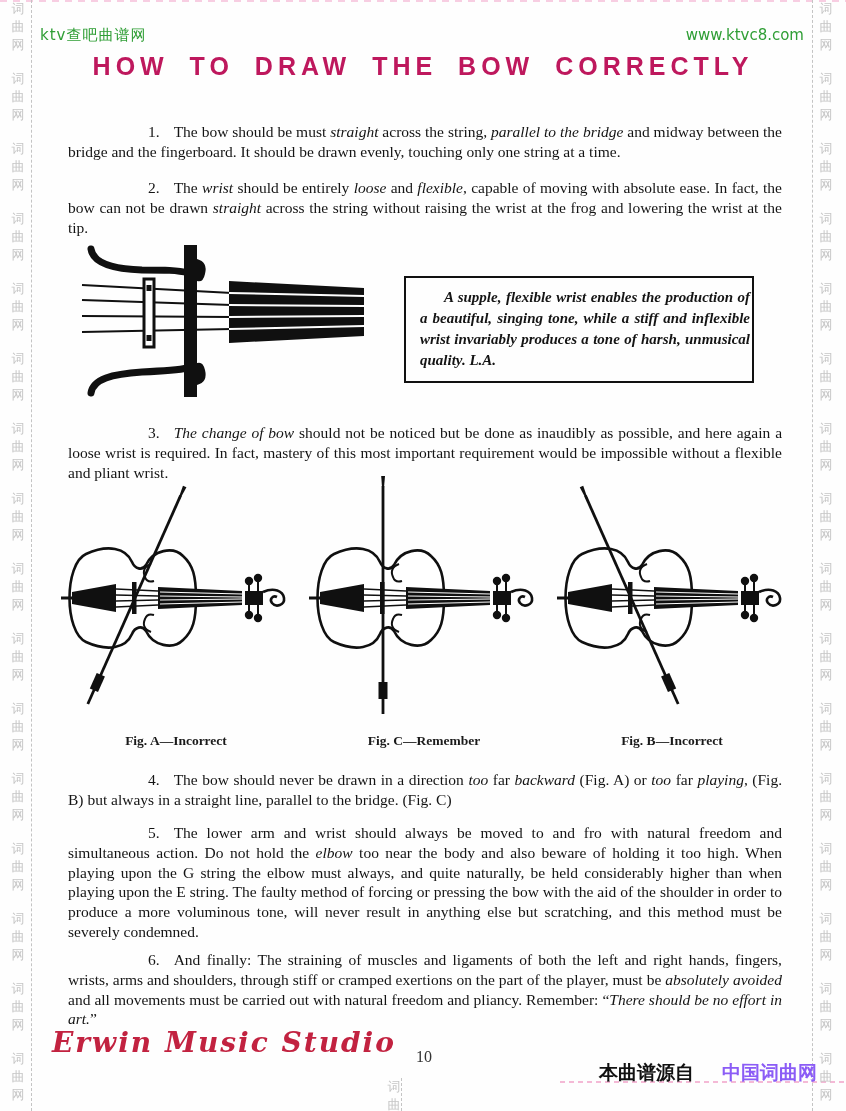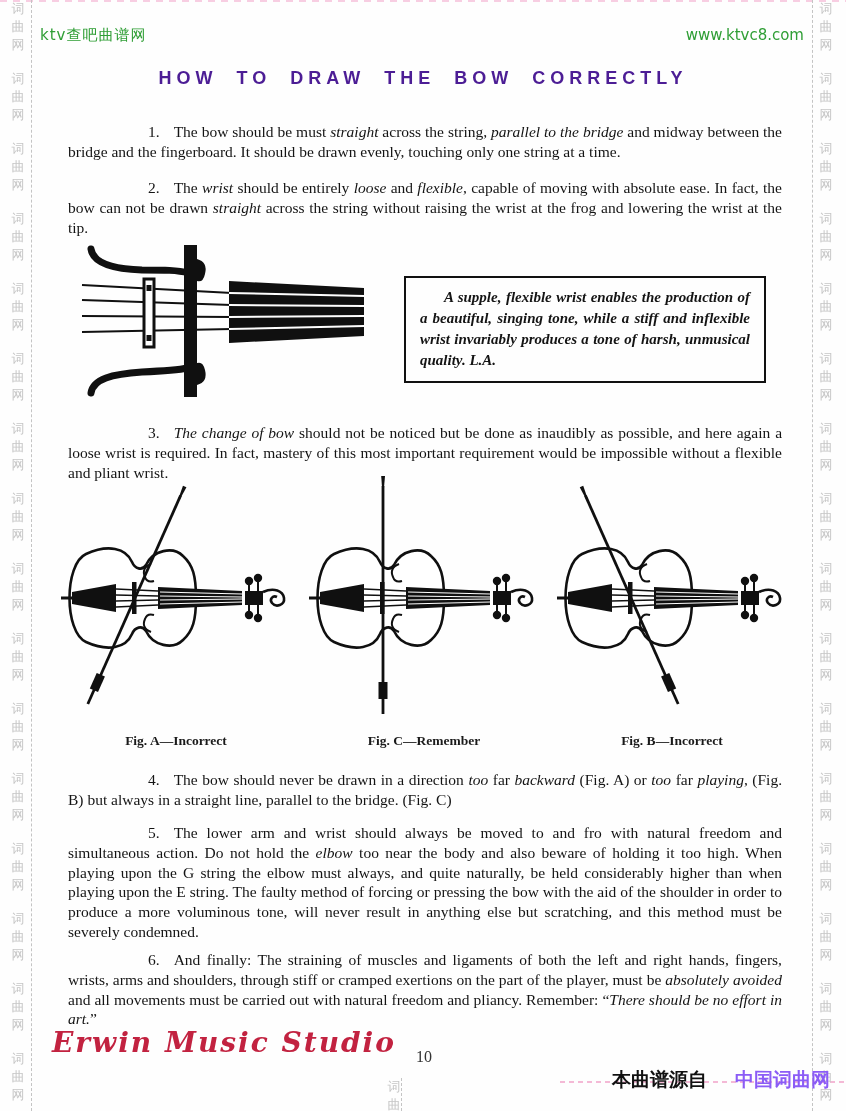--- a/index.html
+++ b/index.html
@@ -21,53 +21,53 @@
   .pink-top{position:absolute;top:0;left:0;width:846px;height:2px;opacity:.7;
     background:repeating-linear-gradient(90deg,#f5b9d6 0 7px,rgba(0,0,0,0) 7px 13px);}
   .pink-bottom{position:absolute;top:1081px;left:560px;width:286px;height:2px;opacity:.8;
     background:repeating-linear-gradient(90deg,#f2a8cc 0 5px,rgba(0,0,0,0) 5px 9px);}
 
   
   .site-left{position:absolute;left:40px;top:26px;font-family:"DejaVu Sans",sans-serif;
              font-size:15px;color:#2f9e35;letter-spacing:1px;}
   .site-right{position:absolute;right:42px;top:26px;font-family:"DejaVu Sans",sans-serif;
               font-size:15px;color:#2f9e35;}
-  .doc-title{position:absolute;left:40px;top:68px;width:766px;text-align:center;
+  .doc-title{position:absolute;left:40px;top:52px;width:766px;text-align:center;
              font-family:"Liberation Sans","DejaVu Sans",sans-serif;font-weight:bold;
-             font-size:18px;letter-spacing:5px;word-spacing:9px;color:#4c1d95;}
+             font-size:25px;letter-spacing:5px;word-spacing:9px;color:#be185d;}
 
   
   .para{position:absolute;left:68px;width:714px;font-size:15.5px;line-height:19.8px;
         text-align:justify;text-indent:80px;color:#141414;}
   .para .pnum{margin-right:14px;}
   .it{font-style:italic;}
   .p1{top:122px;} .p2{top:178px;} .p3{top:423px;}
   .p4{top:770px;} .p5{top:823px;} .p6{top:950px;}
 
   
   .quote-box{position:absolute;left:404px;top:276px;width:330px;border:2px solid #111;
-             padding:9px 14px 10px 14px;font-style:italic;font-weight:600;font-size:15px;
+             padding:9px 2px 10px 14px;font-style:italic;font-weight:600;font-size:15px;
              line-height:21px;text-indent:24px;text-align:justify;color:#141414;}
 
   
   .illus{position:absolute;left:64px;top:243px;}
   .figs-row{position:absolute;left:56px;top:476px;width:736px;display:flex;justify-content:space-between;}
   .fig{width:240px;display:flex;flex-direction:column;align-items:center;justify-content:space-between;}
   .fig svg{width:240px;height:250px;overflow:visible;}
   .fig-caption{margin-top:7px;font-size:13.5px;font-weight:bold;color:#1a1a1a;}
   .rot-a{transform:rotate(24deg);transform-origin:79px 122px;}
   .rot-b{transform:rotate(-24deg);transform-origin:79px 122px;}
 
   
   .studio{position:absolute;left:52px;top:1026px;font-style:italic;font-weight:bold;
           font-size:28px;letter-spacing:2px;color:#c22240;font-family:"DejaVu Serif",serif;}
   .page-num{position:absolute;left:400px;top:1048px;width:48px;text-align:center;
             font-size:16px;color:#333;}
-  .source-line{position:absolute;left:612px;top:1060px;display:flex;gap:28px;
-               font-family:"DejaVu Sans",sans-serif;font-size:19px;font-weight:bold;margin-top:7px;}
+  .source-line{position:absolute;left:599px;top:1060px;display:flex;gap:28px;
+               font-family:"DejaVu Sans",sans-serif;font-size:19px;font-weight:bold;}
   .source-label{color:#111;}
   .source-site{color:#8b5cf6;}
   .hidden-defs{position:absolute;width:0;height:0;overflow:hidden;}
 </style>
 </head>
 <body>
 
 <div class="page">
 
   <div class="pink-top"></div>

